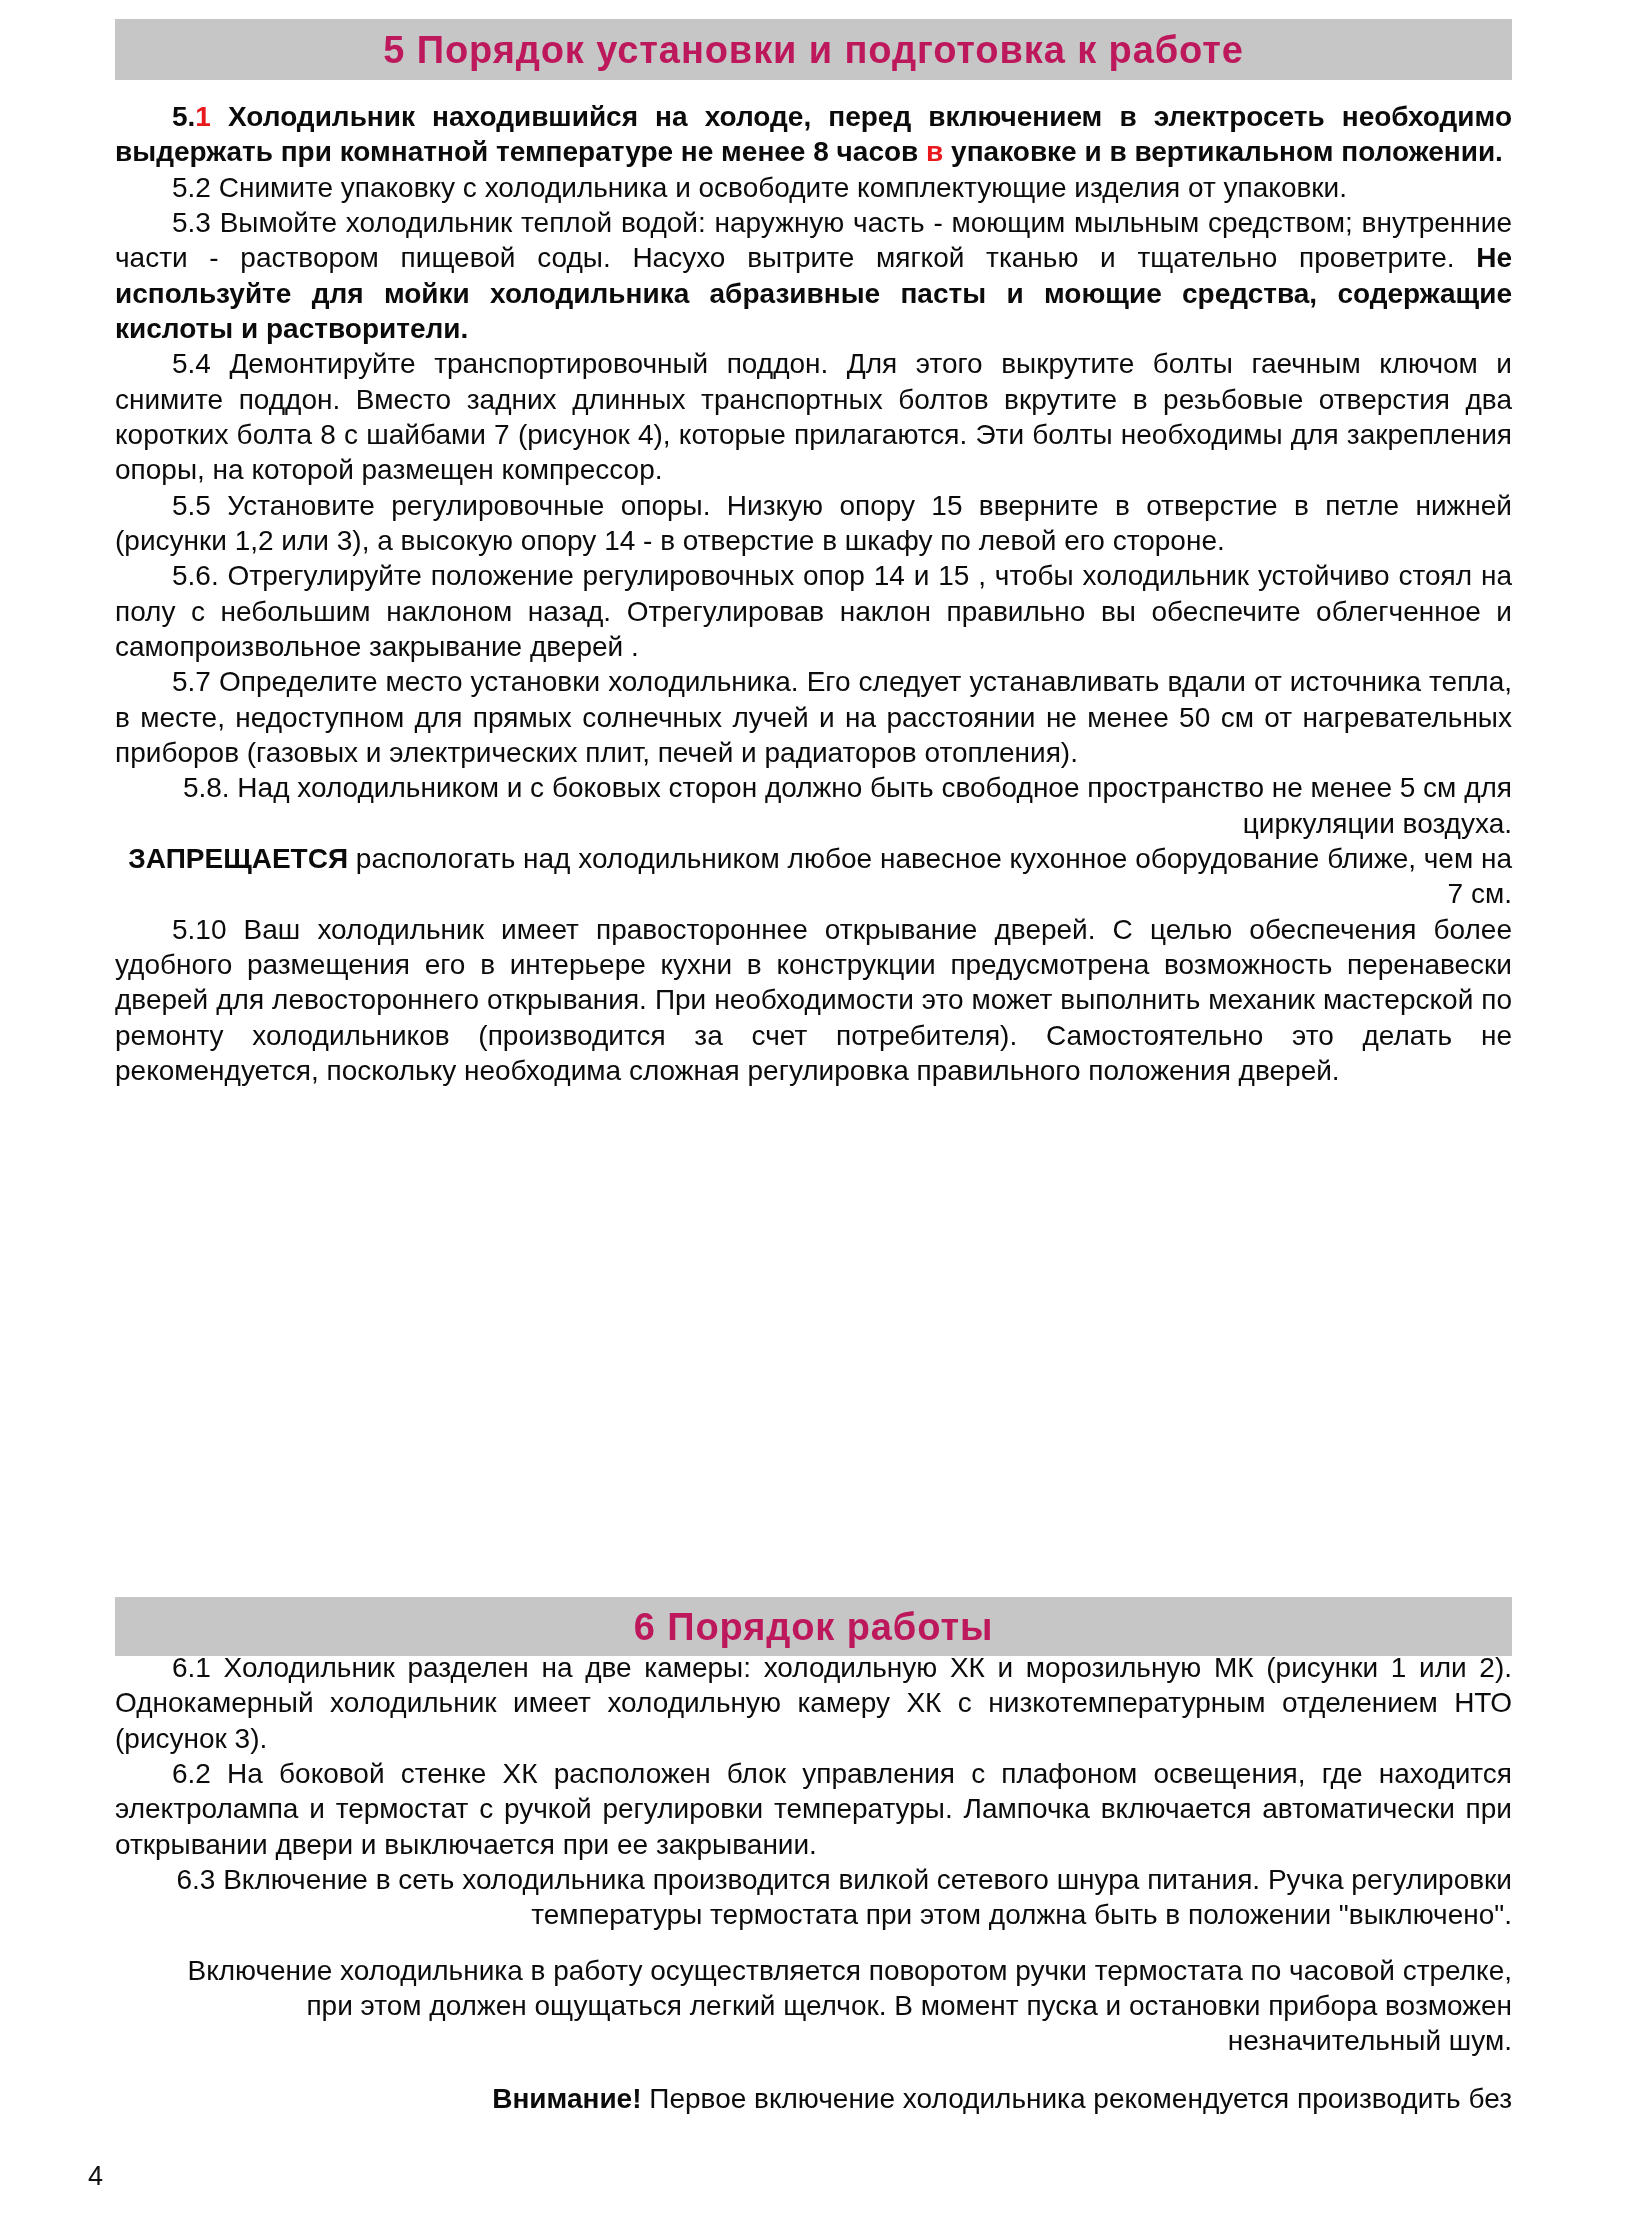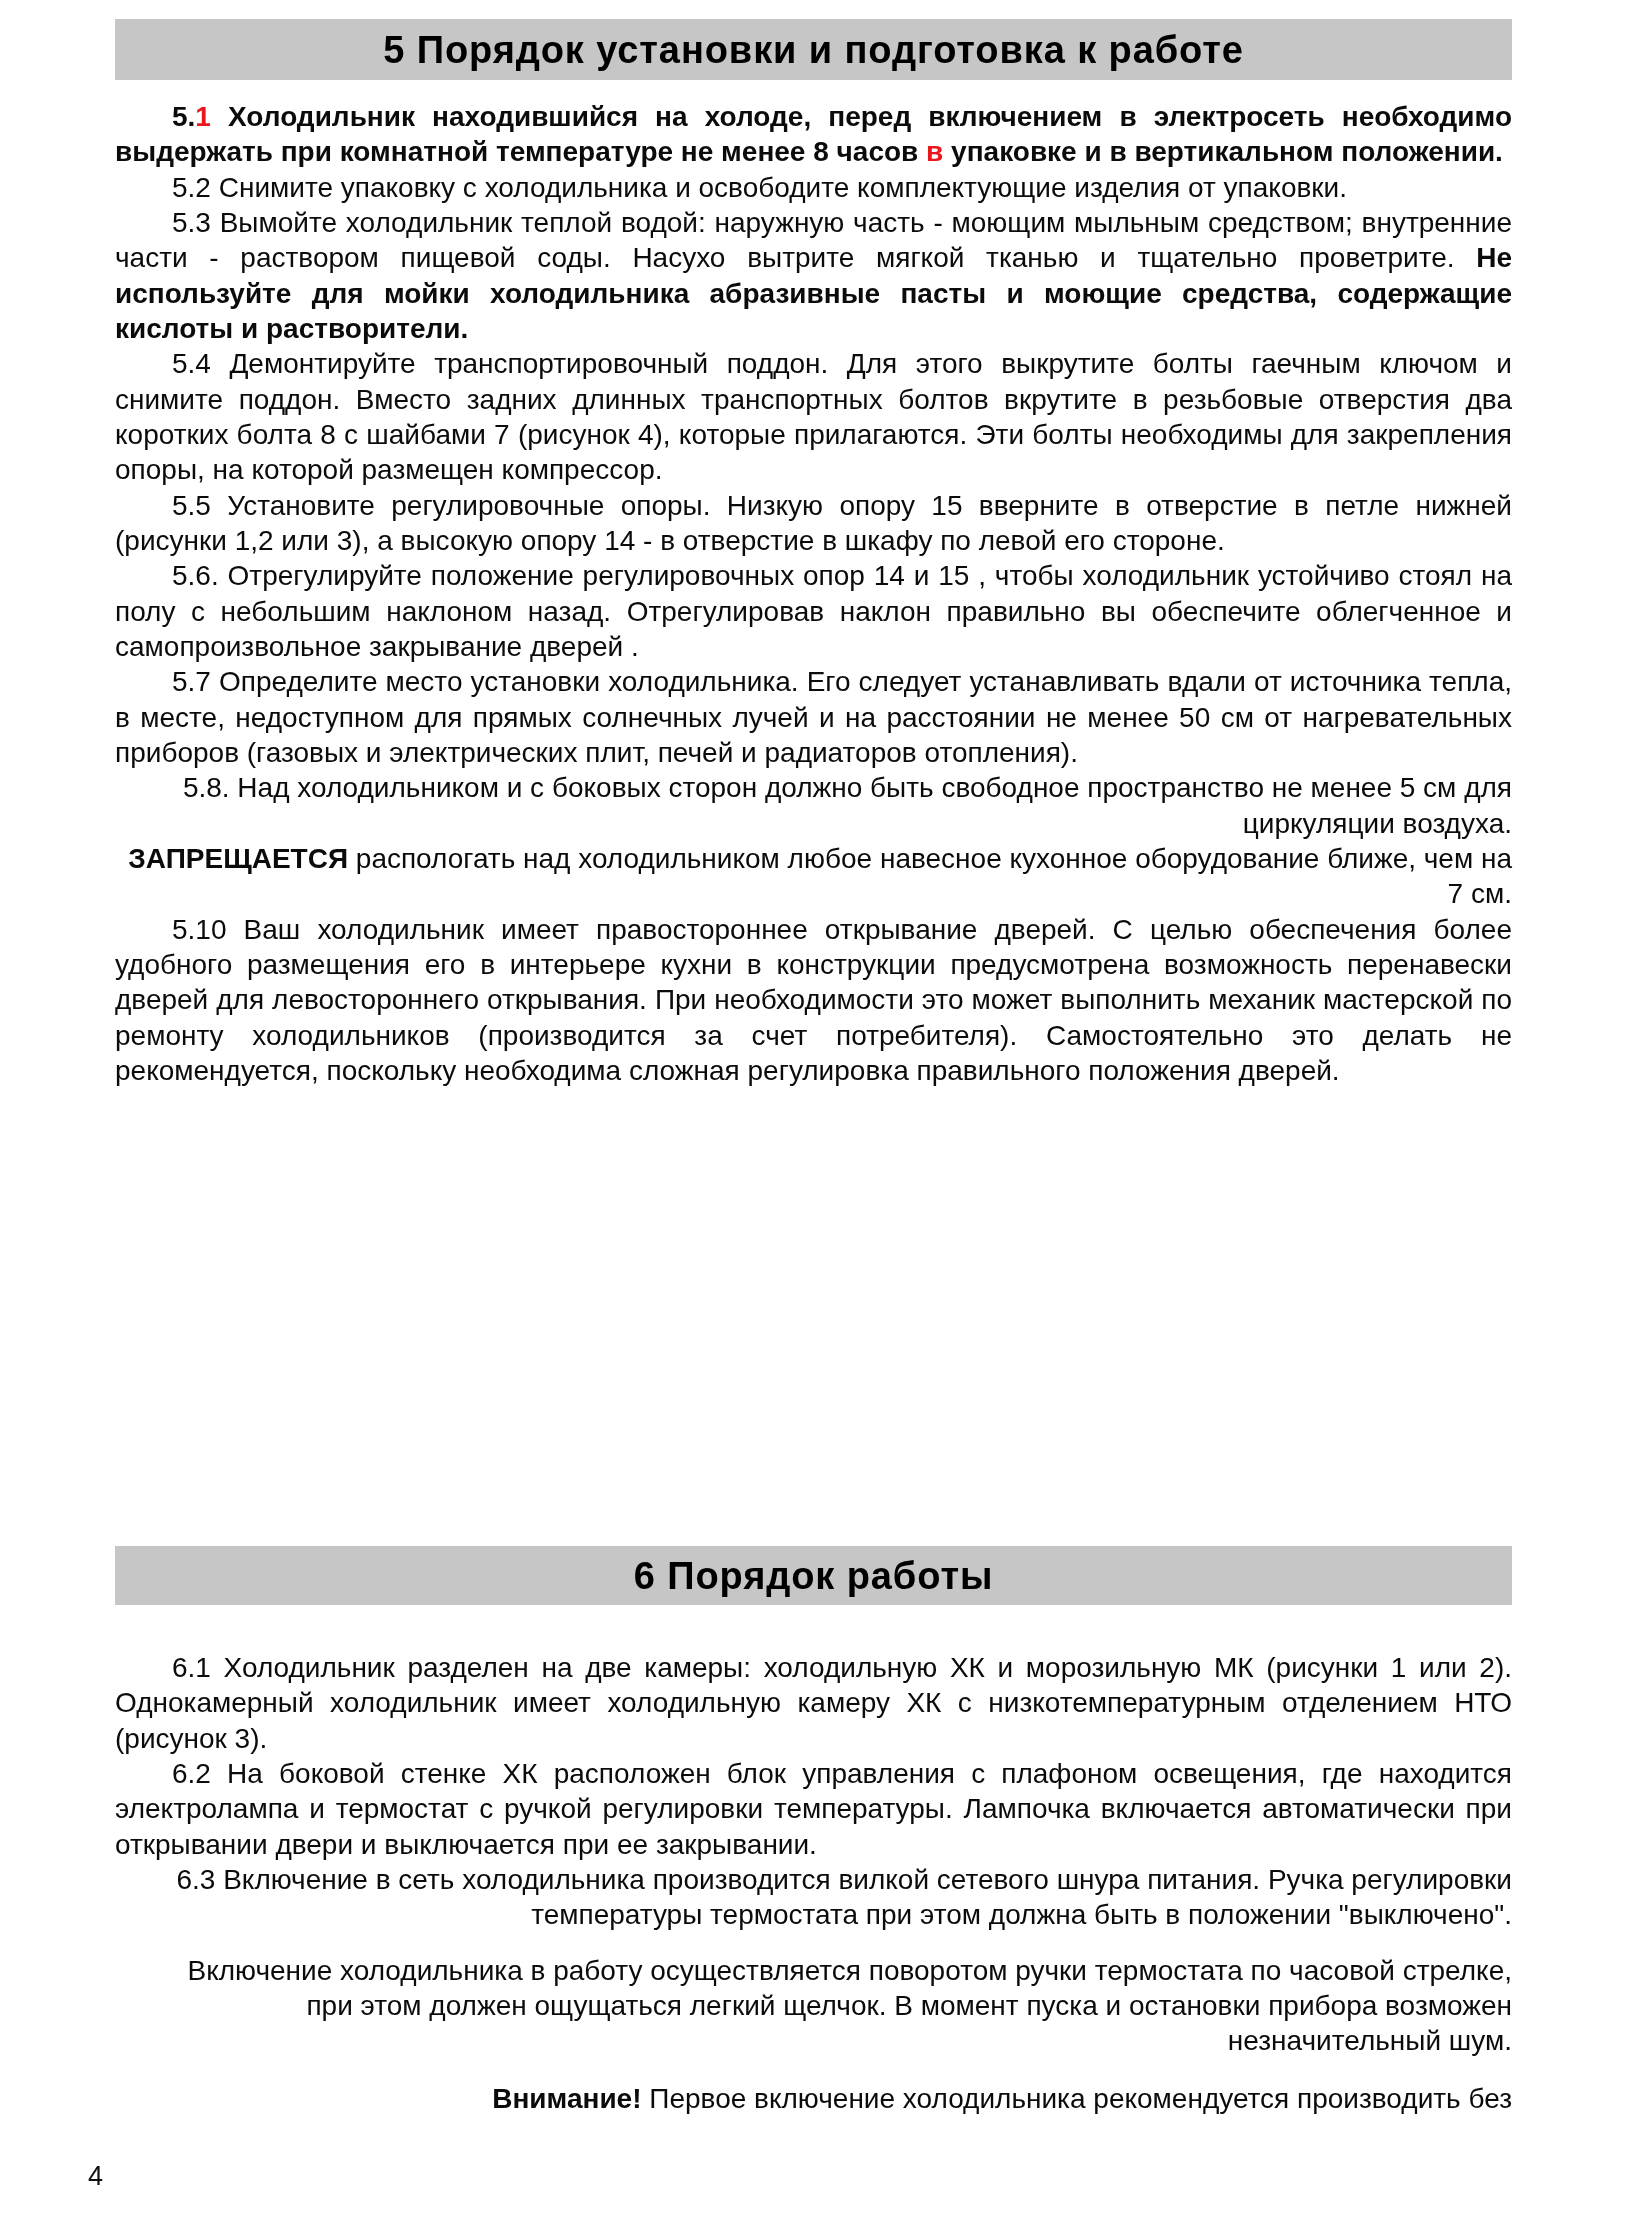--- a/index.html
+++ b/index.html
@@ -33,27 +33,27 @@
     text-align: center;
     box-sizing: border-box;
     display: flex;
     align-items: center;
     justify-content: center;
   }
   .section-band .band-text {
     font-size: 38px;
     font-weight: bold;
     letter-spacing: 0.9px;
-    color: #000000;
+    color: #be185d;
     line-height: 1;
     white-space: nowrap;
   }
 
   #band-5 { top: 19px;   height: 61px; }
-  #band-6 { top: 1546px; height: 59px; }
+  #band-6 { top: 1597px; height: 59px; }
 
   
   .body-block {
     position: absolute;
     left: 115px;
     width: 1397px;
     font-size: 28px;
     line-height: 1.262;
     color: #0b0b0b;
     text-align: justify;

